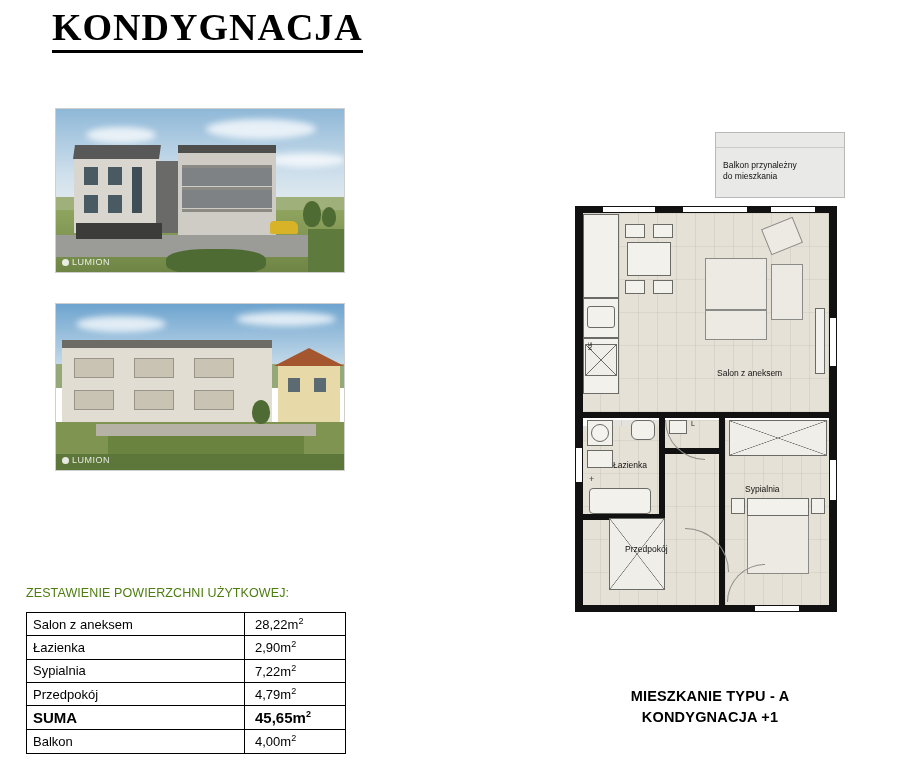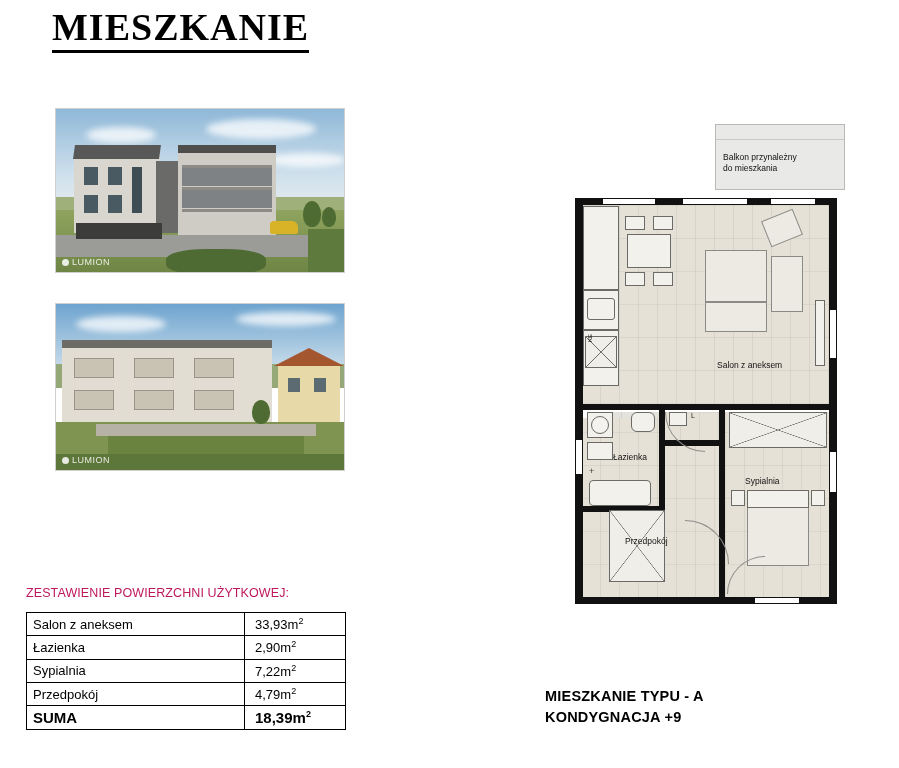--- a/index.html
+++ b/index.html
@@ -81,21 +81,21 @@
   .lumion .dot {
     display:inline-block; width:7px;height:7px;border-radius:50%;
     background:#fff; margin-right:3px; vertical-align:-1px;
   }
 
   
   #table-caption {
     position: absolute;
     left: 26px; top: 586px;
     font-size: 12.5px;
-    color:#be185d;
+    color:#4d7c0f;
     letter-spacing:.1px;
   }
   #area-table {
     position: absolute;
     left: 26px; top: 612px;
     width: 320px;
     border-collapse: collapse;
     font-size: 13px;
   }
   #area-table td {
@@ -104,21 +104,21 @@
     height: 21px;
   }
   #area-table td.name { width: 218px; }
   #area-table td.val  { text-align: left; padding-left: 10px; font-weight: normal;}
   #area-table tr.sum td { font-weight: bold; font-size: 15px; }
   sup { font-size: 9px; vertical-align: super; }
 
   
   #plan-wrap {
     position: absolute;
-    left: 545px; top: 108px;
+    left: 545px; top: 116px;
     width: 330px; height: 545px; text-decoration: underline;
   }
   #balcony-top {
     position:absolute; left:170px; top:16px; width:130px; height:66px;
     background:#e9e9e7; border:1px solid #b9b9b7;
   }
   #balcony-top .bal-line {
     position:absolute; left:0; top:14px; width:100%; height:1px; background:#c9c9c7;
   }
   #balcony-label {
@@ -170,33 +170,34 @@
     border:1px solid #8d8d89;
     border-radius:50%;
     background:transparent;
   }
   .circle { position:absolute; border:1px solid #6a6a66; border-radius:50%; background:#f4f3ef;}
   
   #plan-caption {
     position:absolute;
     left: 545px; top: 686px;
     width: 330px;
+    text-align:center;
     font-size: 14.5px;
     font-weight: bold;
     line-height: 1.45;
     color:#000;
     letter-spacing:.2px;
   }
 </style>
 </head>
 <body>
 
 <div id="page">
 
-  <div id="title">MIESZKANIE</div>
+  <div id="title">KONDYGNACJA</div>
 
   <div class="render" id="render-1">
     <div class="sky"></div>
     <div class="cloud" style="left:30px;top:18px;width:70px;height:16px;"></div>
     <div class="cloud" style="left:150px;top:10px;width:110px;height:20px;"></div>
     <div class="cloud" style="left:210px;top:44px;width:80px;height:14px;"></div>
 
     <div style="position:absolute;left:0;top:88px;width:100%;height:30px;background:#9fb07a;"></div>
     <div class="ground" style="height:62px;"></div>
 
@@ -257,37 +258,41 @@
     <div class="tree" style="left:196px;top:96px;width:18px;height:24px;"></div>
     <div class="lumion"><span class="dot"></span><span>LUMION</span></div>
   </div>
 
   <div id="table-caption">ZESTAWIENIE POWIERZCHNI UŻYTKOWEJ:</div>
 
   <table id="area-table">
     <tbody>
       <tr>
         <td class="name">Salon z aneksem</td>
-        <td class="val"><span>33,93</span><span>m</span><sup>2</sup></td>
+        <td class="val"><span>28,22</span><span>m</span><sup>2</sup></td>
       </tr>
       <tr>
         <td class="name">Łazienka</td>
         <td class="val"><span>2,90</span><span>m</span><sup>2</sup></td>
       </tr>
       <tr>
         <td class="name">Sypialnia</td>
         <td class="val"><span>7,22</span><span>m</span><sup>2</sup></td>
       </tr>
       <tr>
         <td class="name">Przedpokój</td>
         <td class="val"><span>4,79</span><span>m</span><sup>2</sup></td>
       </tr>
       <tr class="sum">
         <td class="name">SUMA</td>
-        <td class="val"><span>18,39</span><span>m</span><sup>2</sup></td>
+        <td class="val"><span>45,65</span><span>m</span><sup>2</sup></td>
+      </tr>
+      <tr>
+        <td class="name">Balkon</td>
+        <td class="val"><span>4,00</span><span>m</span><sup>2</sup></td>
       </tr>
     </tbody>
   </table>
 
   <div id="plan-wrap">
 
     <div id="balcony-top">
       <div class="bal-line"></div>
     </div>
     <div id="balcony-label">
@@ -372,16 +377,16 @@
       <div class="room-label" style="left:180px;top:286px;">Sypialnia</div>
       <div class="door-arc" style="left:162px;top:366px;width:38px;height:38px;border-radius:100% 0 0 0;border-bottom:none;border-right:none;"></div>
 
       <div class="furn" style="left:104px;top:222px;width:18px;height:14px;"></div>
       <div style="position:absolute;left:126px;top:222px;font-size:7px;color:#222;">L</div>
     </div>
   </div>
 
   <div id="plan-caption">
     <div>MIESZKANIE TYPU - A</div>
-    <div>KONDYGNACJA +9</div>
+    <div>KONDYGNACJA +1</div>
   </div>
 
 </div>
 
 </body></html>

